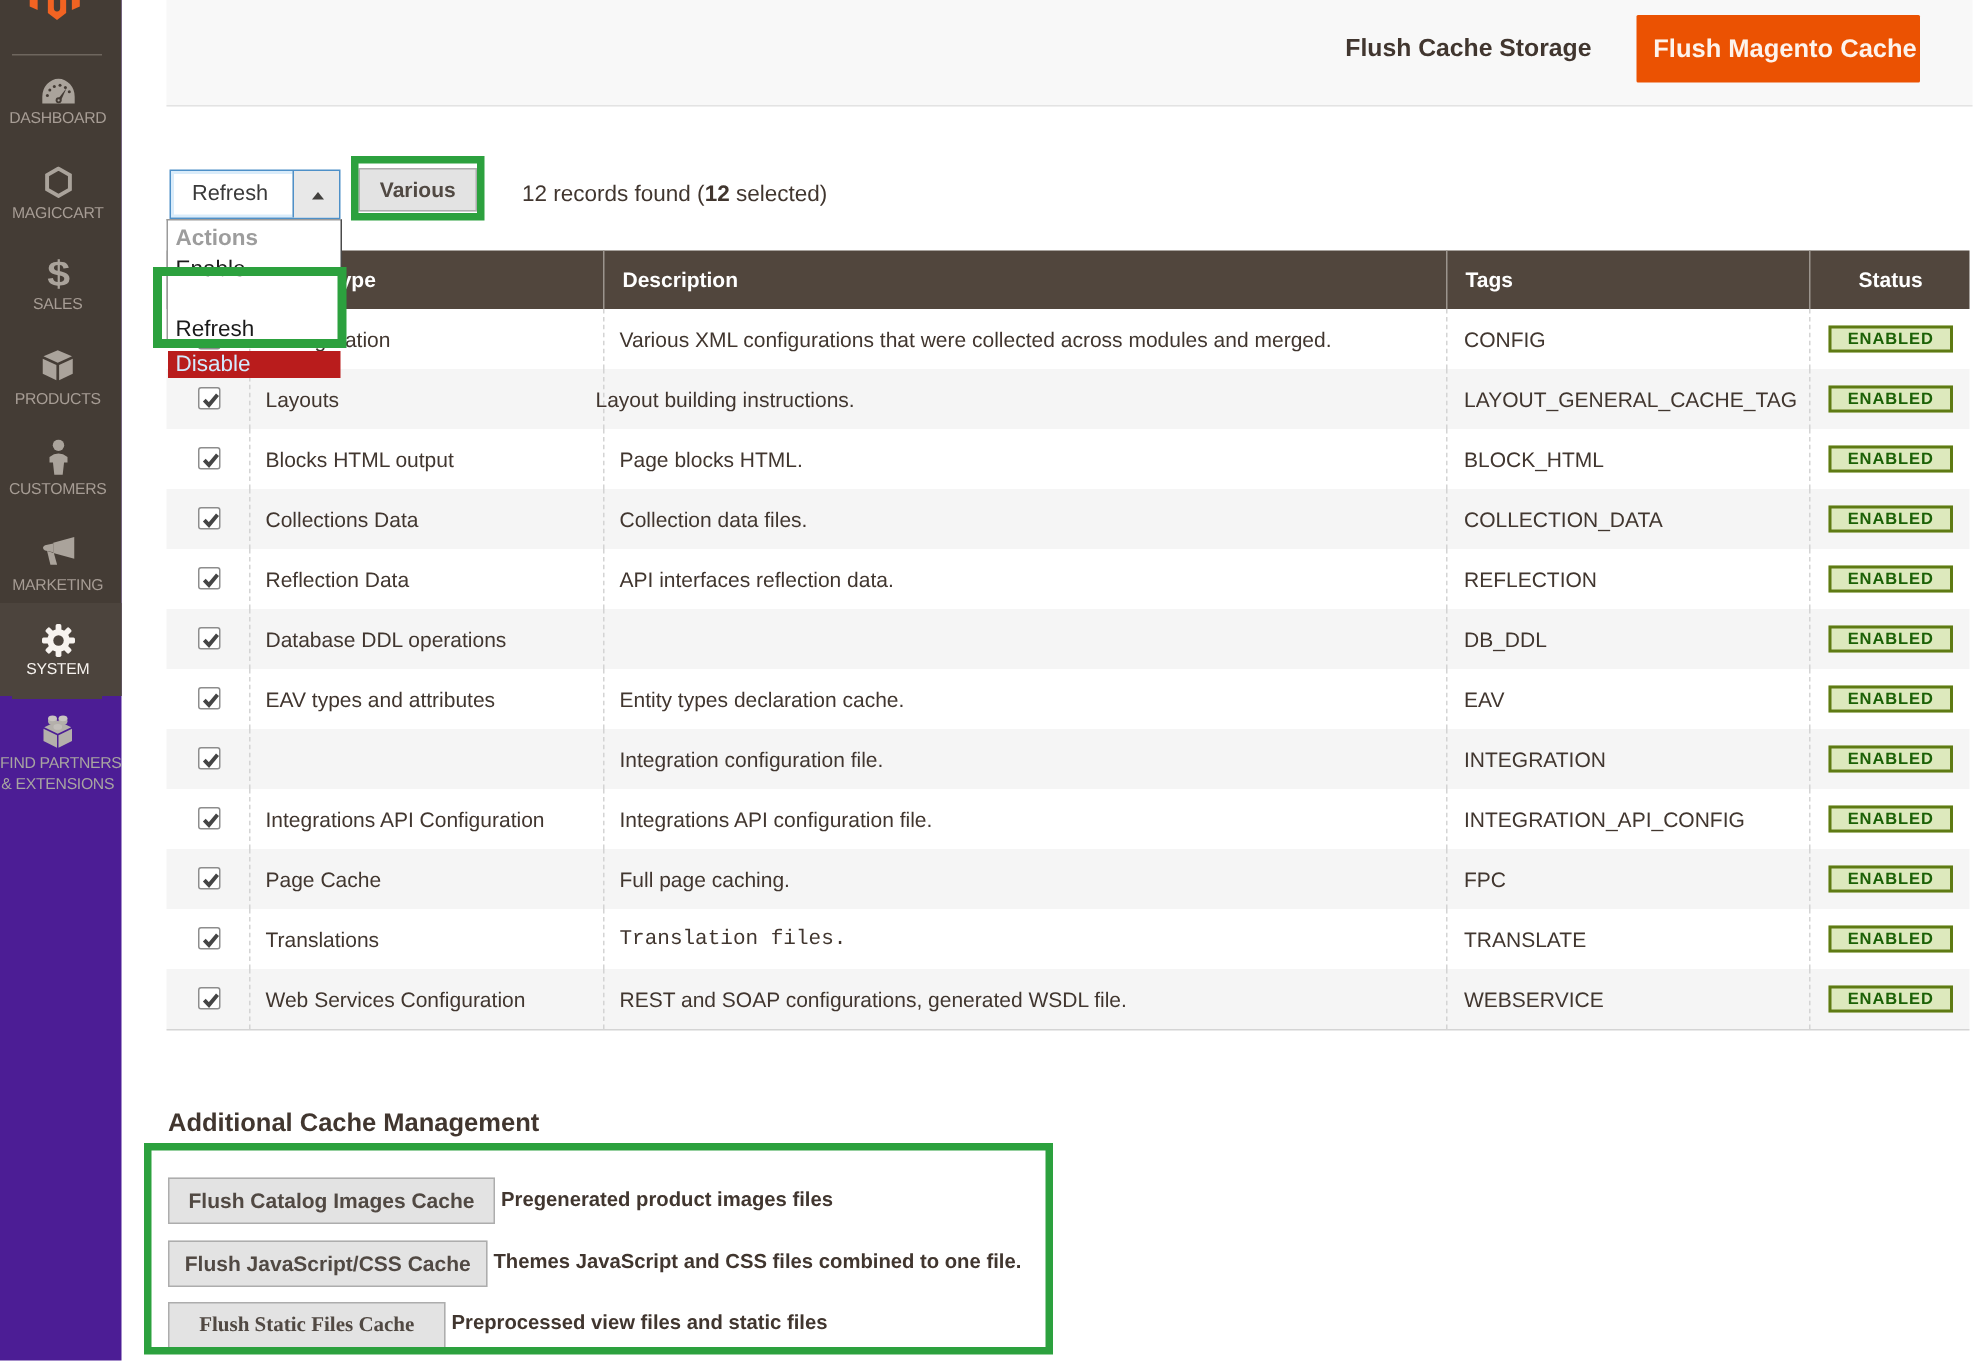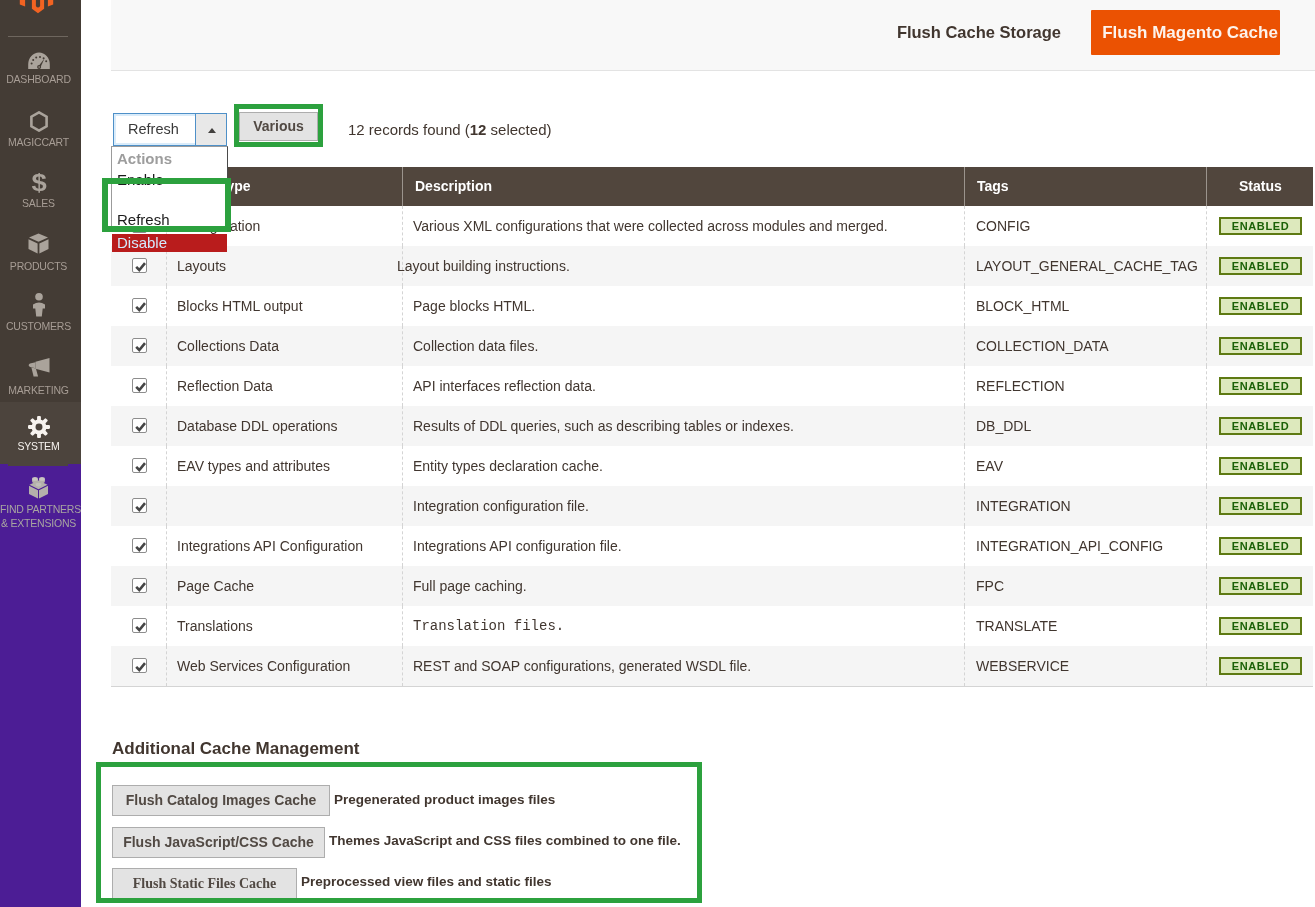--- a/index.html
+++ b/index.html
@@ -284,21 +284,20 @@
     </div>
     <div class="row alt">
       <span class="cb">
         <svg width="13" height="13" viewBox="0 0 13 13">
           <path d="M2.2 6.8 L5.3 10 L11 3.2" fill="none" stroke="#454545" stroke-width="2.6"></path>
         </svg>
       </span>
       <span class="sep" style="left:55px;"></span>
       <span class="cell" style="left:66px;">Database DDL operations</span>
       <span class="sep" style="left:291px;"></span>
-      <span class="cell" style="left:302px;">Results of DDL queries, such as describing tables or indexes.</span>
       <span class="sep" style="left:853px;"></span>
       <span class="cell" style="left:865px;">DB_DDL</span>
       <span class="sep" style="left:1095px;"></span>
       <span class="badge">ENABLED</span>
     </div>
     <div class="row">
       <span class="cb">
         <svg width="13" height="13" viewBox="0 0 13 13">
           <path d="M2.2 6.8 L5.3 10 L11 3.2" fill="none" stroke="#454545" stroke-width="2.6"></path>
         </svg>

